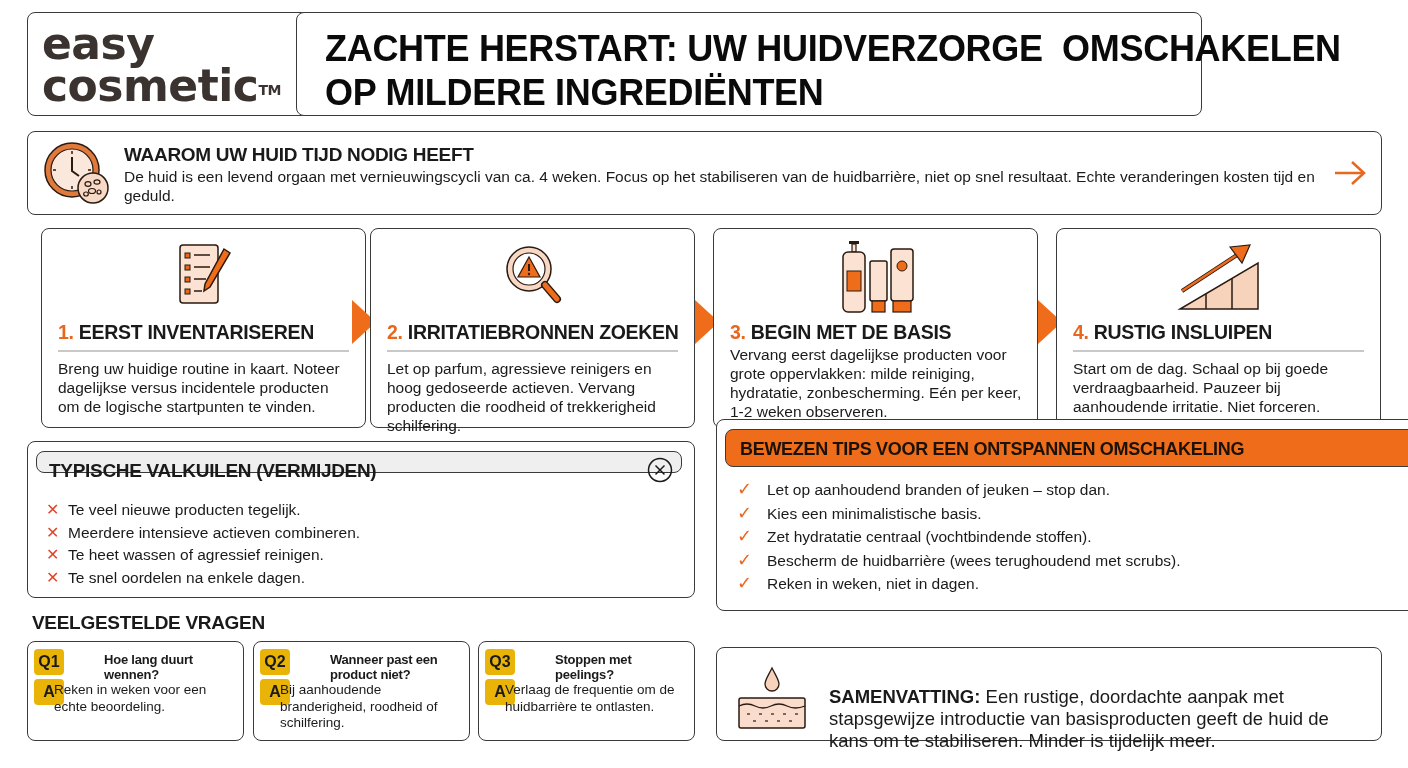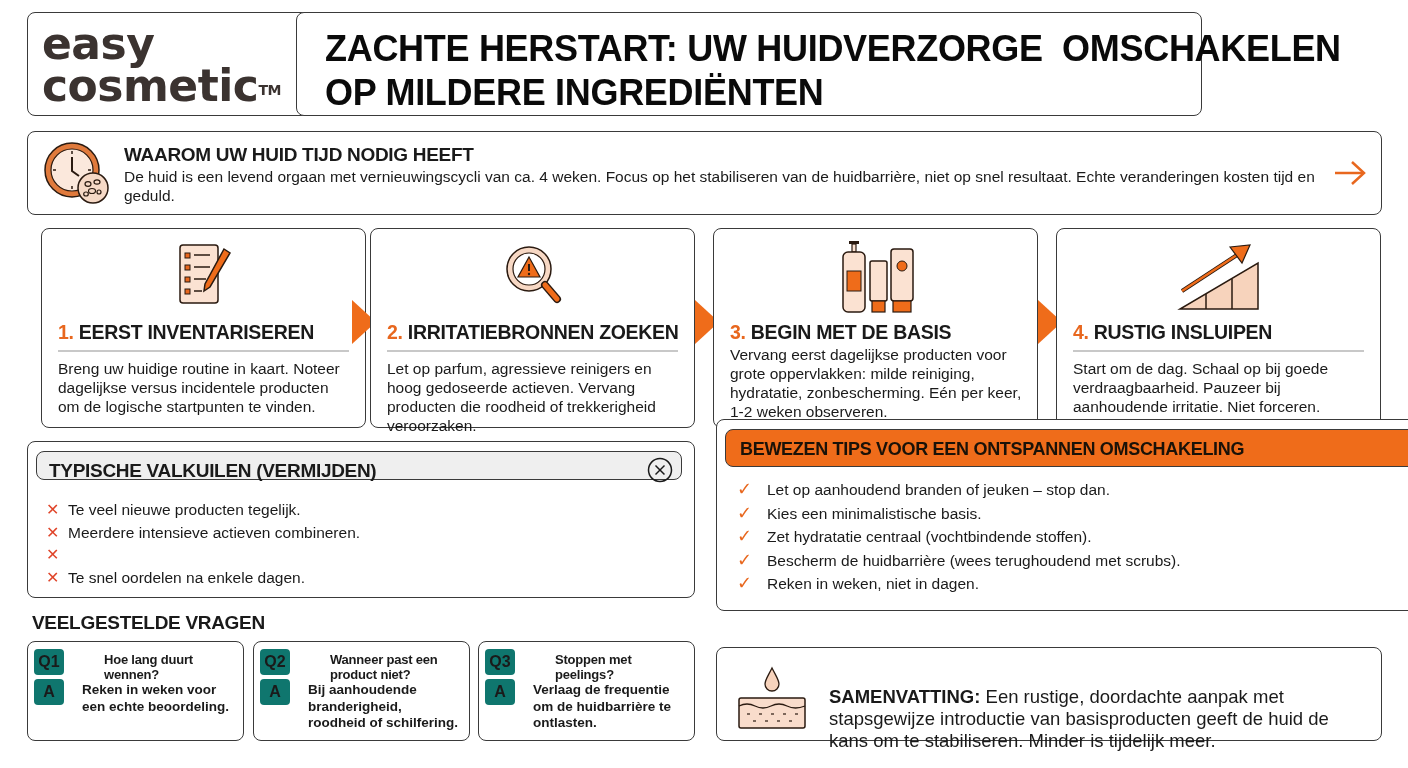--- a/index.html
+++ b/index.html
@@ -18,40 +18,40 @@
   .why-arrow { position: absolute; right: 14px; top: 28px; width: 34px; height: 26px; }
   .step { top: 228px; width: 325px; height: 200px; }
   .step-icon { position: absolute; left: 50%; transform: translateX(-50%); top: 10px; width: 80px; height: 76px; }
   .step-title { position: absolute; left: 16px; top: 92px; font-size: 19.5px; font-weight: bold; letter-spacing: -0.3px; white-space: nowrap; }
   .step-num { color: #e8671e; }
   .step-rule { position: absolute; left: 16px; right: 16px; top: 121px; height: 1.5px; background: #c8c8c8; }
   .step-text { position: absolute; left: 16px; right: 12px; top: 130px; font-size: 15.5px; line-height: 19px; }
   .step-text.tight { top: 116px; }
   .connector { position: absolute; top: 300px; width: 0; height: 0; border-top: 22px solid transparent; border-bottom: 22px solid transparent; border-left: 24px solid #ef6c1a; }
   .pitfalls { left: 27px; top: 441px; width: 668px; height: 157px; }
-  .pit-head { position: absolute; left: 8px; top: 9px; right: 12px; height: 29px; background: #efefef; border: 1.5px solid #3a3a3a; border-radius: 8px; }
+  .pit-head { position: absolute; left: 8px; top: 9px; right: 12px; height: 22px; background: #efefef; border: 1.5px solid #3a3a3a; border-radius: 8px; }
   .pit-head-title { position: absolute; left: 12px; top: 8px; font-size: 19px; font-weight: bold; letter-spacing: -0.3px; }
   .pit-head-icon { position: absolute; right: 8px; top: 5px; width: 26px; height: 26px; }
   .list { position: absolute; left: 18px; top: 57px; list-style: none; }
   .list li { font-size: 15.5px; line-height: 22.5px; display: flex; align-items: center; }
   .x-mark { color: #e0452a; font-weight: bold; width: 22px; font-size: 16px; }
   .tips { left: 716px; top: 419px; width: 754px; height: 192px; padding-left: 13px; }
   .tips-head { position: absolute; left: 8px; top: 9px; right: 8px; height: 38px; background: #ef6c1a; border: 1.5px solid #3a3a3a; border-radius: 8px; }
   .tips-head-title { position: absolute; left: 14px; top: 9px; font-size: 18px; font-weight: bold; letter-spacing: -0.3px; color: #1a1208; }
   .tips-head-icon { position: absolute; right: 10px; top: 5px; width: 26px; height: 26px; }
   .check-list { position: absolute; left: 20px; top: 58px; list-style: none; }
   .check-list li { font-size: 15.5px; line-height: 23.5px; display: flex; align-items: center; }
   .check-mark { color: #e8671e; font-weight: bold; width: 30px; font-size: 18px; }
   .faq-title { position: absolute; left: 32px; top: 612px; font-size: 19px; font-weight: bold; letter-spacing: -0.3px; text-align: center; }
   .faq { top: 641px; width: 217px; height: 100px; }
-  .faq-q-badge, .faq-a-badge { position: absolute; left: 6px; width: 30px; height: 26px; background: #0f766e; border-radius: 4px; font-weight: bold; font-size: 16px; text-align: center; line-height: 26px; }
+  .faq-q-badge, .faq-a-badge { position: absolute; left: 6px; width: 30px; height: 26px; background: #eab308; border-radius: 4px; font-weight: bold; font-size: 16px; text-align: center; line-height: 26px; }
   .faq-q-badge { top: 7px; }
   .faq-a-badge { top: 37px; }
   .faq-q { position: absolute; left: 42px; top: 10px; right: 4px; font-size: 13px; font-weight: bold; line-height: 15px; letter-spacing: -0.2px; margin-left: 34px; }
-  .faq-a { position: absolute; left: 54px; top: 40px; right: 6px; font-size: 13.5px; line-height: 16.5px; font-weight: bold; }
+  .faq-a { position: absolute; left: 26px; top: 40px; right: 6px; font-size: 13.5px; line-height: 16.5px; }
   .summary { left: 716px; top: 647px; width: 666px; height: 94px; }
   .sum-icon { position: absolute; left: 20px; top: 12px; width: 70px; height: 70px; }
   .sum-text { position: absolute; left: 112px; top: 12px; right: 20px; font-size: 18.5px; line-height: 22px; margin-top: 26px; }
   .sum-text b { font-weight: bold; }
 </style>
 </head>
 <body>
 
 <div class="box logo">
   <div class="logo-text">easy</div>
@@ -119,21 +119,21 @@
     <circle cx="36" cy="30" r="22" fill="#f7d8c4" stroke="#2a1a10" stroke-width="1.5"></circle>
     <circle cx="36" cy="30" r="16" fill="#fff" stroke="#2a1a10" stroke-width="1.2"></circle>
     <polygon points="36,18 47,38 25,38" fill="#ef6c1a" stroke="#2a1a10" stroke-width="1.2"></polygon>
     <line x1="36" y1="25" x2="36" y2="32" stroke="#2a1a10" stroke-width="2"></line>
     <circle cx="36" cy="35" r="1.2" fill="#2a1a10"></circle>
     <line x1="52" y1="46" x2="64" y2="60" stroke="#2a1a10" stroke-width="8" stroke-linecap="round"></line>
     <line x1="52" y1="46" x2="64" y2="60" stroke="#ef6c1a" stroke-width="5" stroke-linecap="round"></line>
   </svg>
   <div class="step-title"><span class="step-num">2.</span> <span>IRRITATIEBRONNEN ZOEKEN</span></div>
   <div class="step-rule"></div>
-  <div class="step-text">Let op parfum, agressieve reinigers en hoog gedoseerde actieven. Vervang producten die roodheid of trekkerigheid veroorzaken.</div>
+  <div class="step-text">Let op parfum, agressieve reinigers en hoog gedoseerde actieven. Vervang producten die roodheid of trekkerigheid schilfering.</div>
 </div>
 <div class="connector" style="left:695px;"></div>
 
 <div class="box step" style="left:713px;">
   <svg class="step-icon" viewBox="0 0 90 76" style="width:90px;">
     <rect x="18" y="2" width="10" height="3" fill="#2a1a10"></rect>
     <rect x="21" y="5" width="4" height="8" fill="#fbe2d2" stroke="#2a1a10" stroke-width="1.2"></rect>
     <rect x="12" y="13" width="22" height="60" rx="5" fill="#fbe2d2" stroke="#2a1a10" stroke-width="1.5"></rect>
     <rect x="16" y="32" width="14" height="20" fill="#ef6c1a" stroke="#2a1a10" stroke-width="1"></rect>
     <rect x="39" y="22" width="17" height="40" rx="2" fill="#fbe2d2" stroke="#2a1a10" stroke-width="1.5"></rect>
@@ -174,20 +174,21 @@
     <li>
         <span class="x-mark">✕</span>
         <span>Te veel nieuwe producten tegelijk.</span>
       </li>
     <li>
         <span class="x-mark">✕</span>
         <span>Meerdere intensieve actieven combineren.</span>
       </li>
     <li>
         <span class="x-mark">✕</span>
+        <span>Te heet wassen of agressief reinigen.</span>
       </li>
     <li>
         <span class="x-mark">✕</span>
         <span>Te snel oordelen na enkele dagen.</span>
       </li>
   </ul>
 </div>
 
 <div class="box tips">
   <div class="tips-head">

